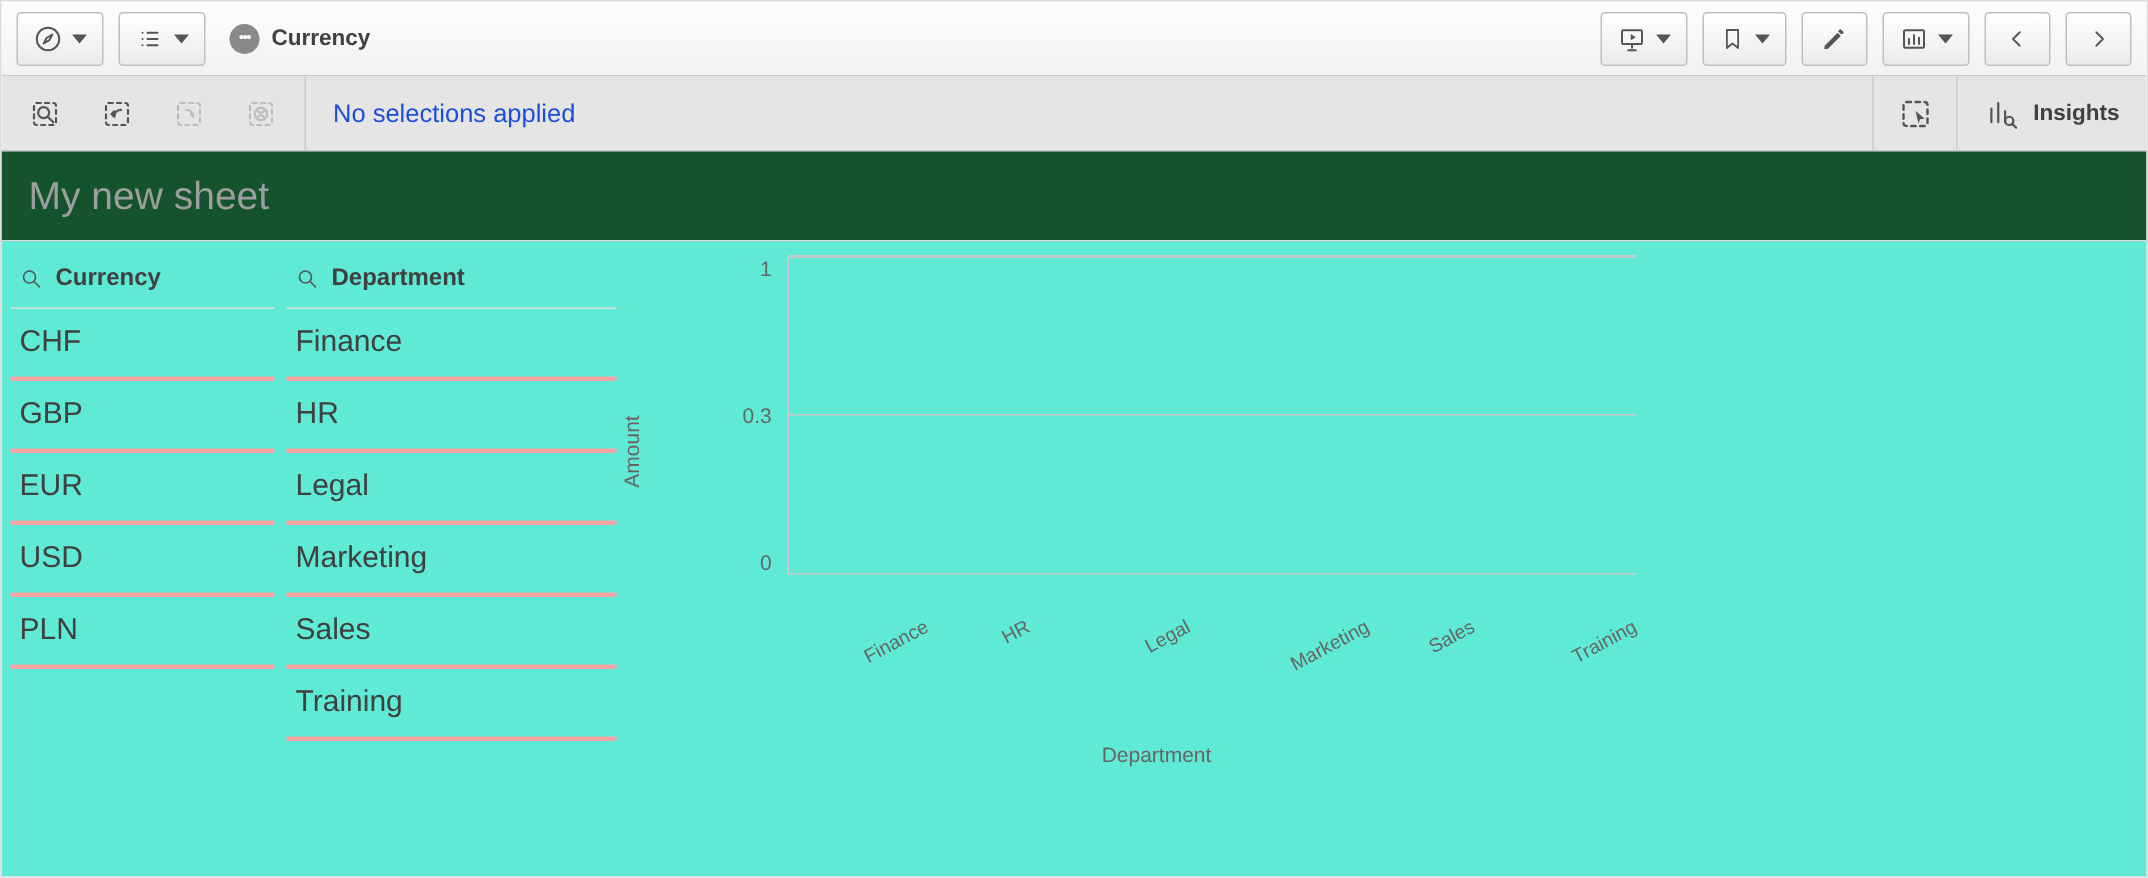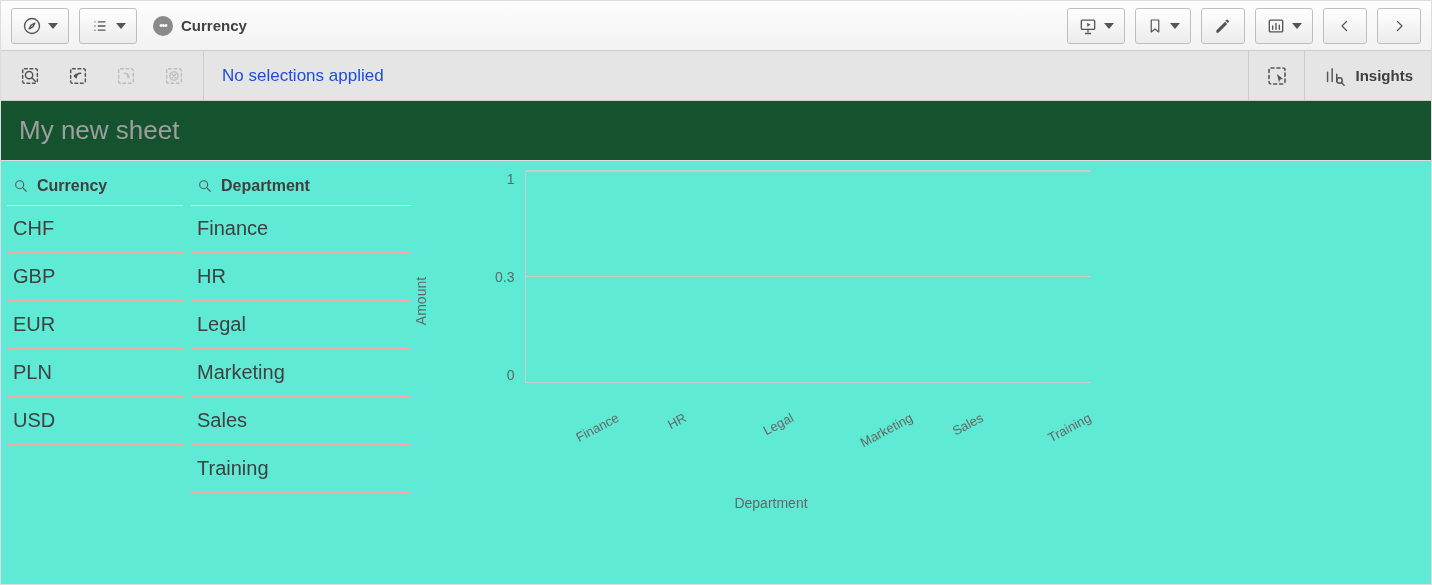--- a/index.html
+++ b/index.html
@@ -201,22 +201,22 @@
               <circle class="stroke" cx="10" cy="10" r="6"></circle>
               <path class="stroke" d="M15 15l5 5"></path>
             </svg>
           </span>
         <span class="flabel">Currency</span>
       </div>
       <div id="currency-items">
           <div class="fitem">CHF</div>
           <div class="fitem">GBP</div>
           <div class="fitem">EUR</div>
+          <div class="fitem">USD</div>
           <div class="fitem">PLN</div>
-          <div class="fitem">USD</div>
         </div>
     </div>
     <div class="flist" style="width:220px">
       <div class="fhead">
         <span>
             <svg width="16" height="16" viewBox="0 0 24 24">
               <circle class="stroke" cx="10" cy="10" r="6"></circle>
               <path class="stroke" d="M15 15l5 5"></path>
             </svg>
           </span>

